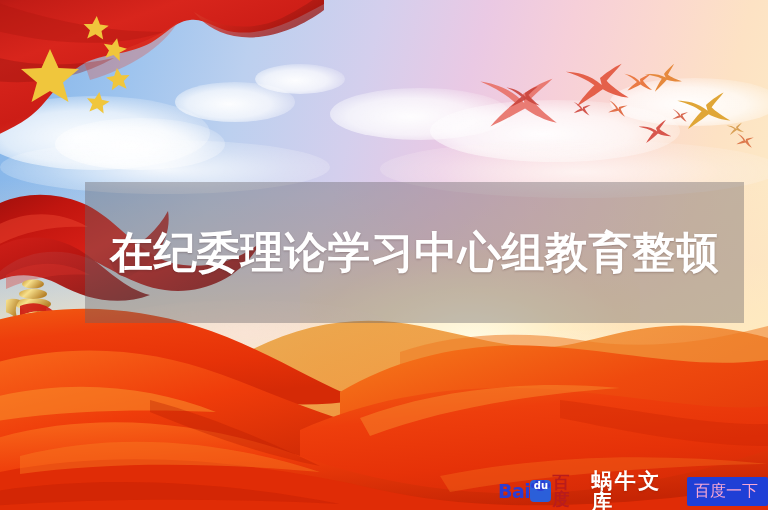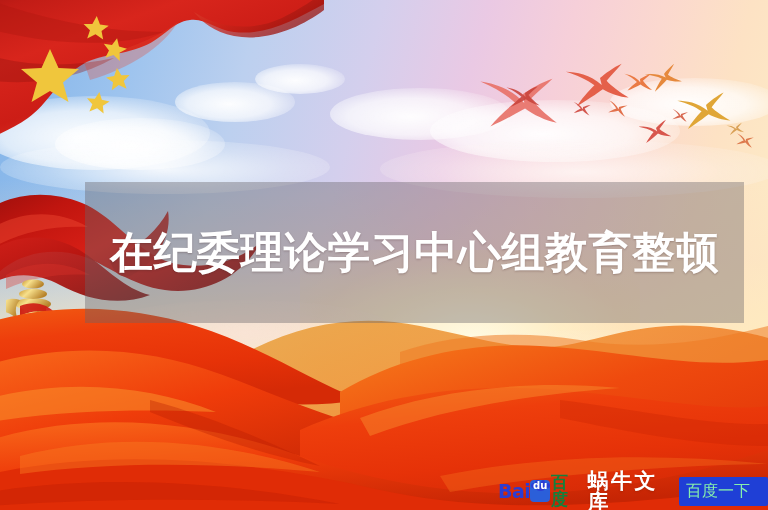--- a/index.html
+++ b/index.html
@@ -197,41 +197,41 @@
   .paw .p-big { width: 9px; height: 7px; left: 6px; top: 4px; }
   .paw .p1 { width: 4px; height: 5px; left: 1px;  top: 3px; }
   .paw .p2 { width: 4px; height: 5px; left: 5px;  top: 0px; }
   .paw .p3 { width: 4px; height: 5px; left: 11px; top: 0px; }
   .paw .p4 { width: 4px; height: 5px; left: 16px; top: 3px; }
 
   .baidu-cn {
     font-family: "DejaVu Sans", "Liberation Sans", sans-serif;
     font-weight: bold;
     font-size: 17px;
-    color: #15803d;
+    color: #b91c1c;
     line-height: 1;
     letter-spacing: -1px;
   }
   .snail-text {
     font-family: "DejaVu Serif", "Liberation Serif", serif;
     font-weight: bold;
     font-size: 21px;
     color: #ffffff;
     letter-spacing: 2.5px;
     line-height: 1;
     text-shadow: 0 1px 2px rgba(140,30,0,0.45);
     margin-left: 4px;
   }
   .baidu-btn {
     background: #1f3fd6;
-    color: #86efac;
+    color: #f9a8d4;
     font-family: "DejaVu Sans", "Liberation Sans", sans-serif;
     font-size: 16px;
     line-height: 1;
-    padding: 6px 18px 7px 7px;
+    padding: 6px 10px 7px 7px;
     border: none;
     border-radius: 2px;
     letter-spacing: 0px;
     cursor: pointer;
     white-space: nowrap;
   }
 </style>
 </head>
 <body>
 

